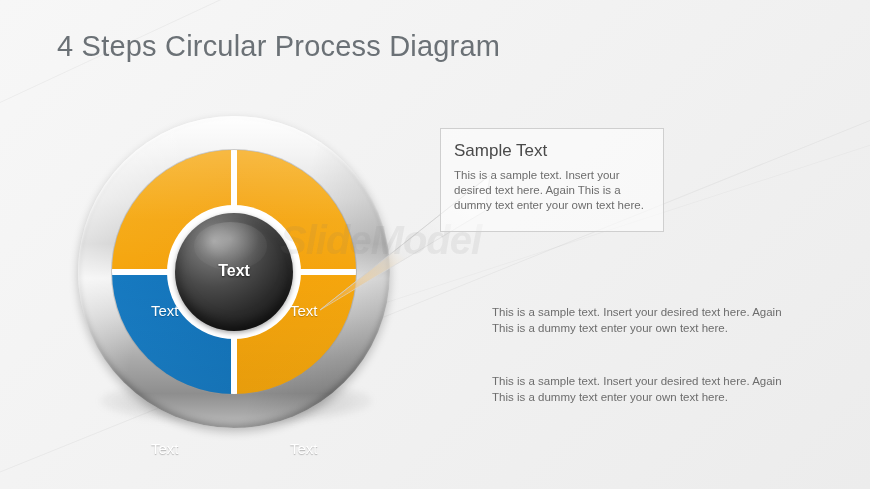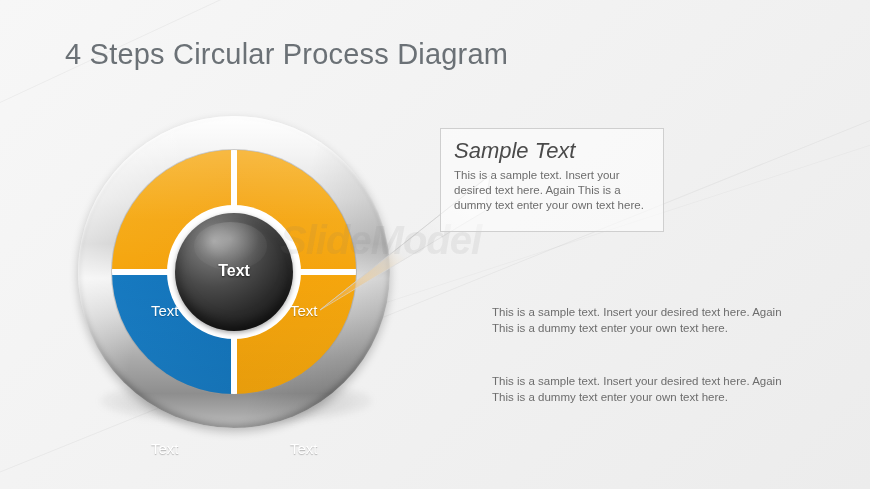--- a/index.html
+++ b/index.html
@@ -40,21 +40,21 @@
     position: absolute;
     left: 53px;
     top: 25px;
   }
   #title {
     font-size: 29px;
     font-weight: normal;
     color: #6b7176;
     letter-spacing: .2px;
     white-space: nowrap;
-    margin: 12px;
+    margin: 4px;
     line-height: 34px;
     text-align: right;
   }
   #subtitle {
     font-size: 12.5px;
     color: #70767b;
     margin: 3px 0 0 1px;
     line-height: 16px;
     white-space: nowrap;
   }
@@ -250,26 +250,25 @@
     left: 440px;
     top: 128px;
     width: 224px;
     height: 104px;
     border: 1px solid #cfcfcf;
     background: rgba(255,255,255,0.55);
     box-sizing: border-box;
     padding: 12px 14px 0 13px;
   }
   #sample-heading {
-    font-size: 22px;
+    font-size: 17px;
     color: #4a4a4a;
     margin: 0 0 7px 0;
     font-weight: normal;
     line-height: 20px;
-    font-style: italic;
   }
   #sample-body {
     font-size: 11.5px;
     color: #6d6d6d;
     line-height: 15px;
     margin: 0;
   }
 
   
   .para {

